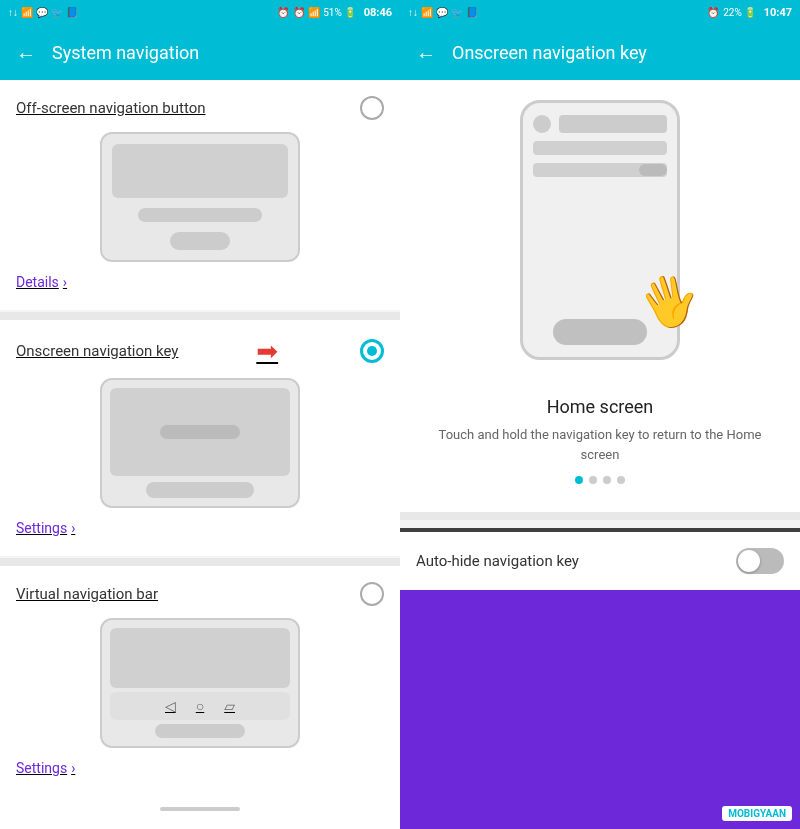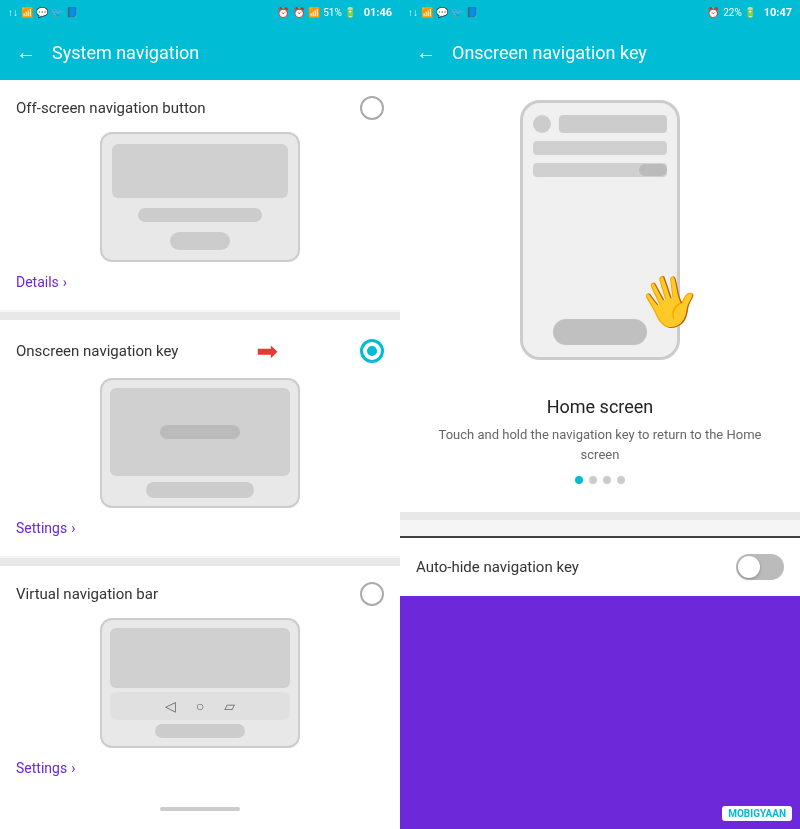--- a/index.html
+++ b/index.html
@@ -59,20 +59,21 @@
       color: white;
       font-size: 18px;
       font-weight: 400;
       text-align: right;
     }
 
     .content-area {
       flex: 1;
       overflow-y: auto;
       background: #f5f5f5;
+      text-decoration: underline;
     }
 
     .nav-option {
       background: white;
       margin-bottom: 2px;
       padding: 16px;
     }
 
     .nav-option-header {
       display: flex;
@@ -353,26 +354,26 @@
       background: #ccc;
     }
 
     .dot.active {
       background: #00bcd4;
     }
 
     
     .auto-hide-section {
       background: white;
-      border-top: 2px solid #404040;
+      border-top: 4px solid #404040;
       padding: 16px;
       display: flex;
       align-items: center;
       justify-content: space-between;
-      margin-top: 16px;
+      margin-top: 8px;
     }
 
     .auto-hide-label {
       font-size: 15px;
       color: #333;
     }
 
     
     .toggle-switch {
       width: 48px;
@@ -432,21 +433,21 @@
 
   <div class="status-bar">
     <div class="status-bar-left">
       <span>↑↓</span>
       <span>📶</span>
       <span>💬 🐦 📘</span>
     </div>
     <div class="status-bar-right">
       <span>⏰</span>
       <span style="font-size:10px;color:white">⏰ 📶 51% 🔋</span>
-      <span style="font-size:11px;font-weight:bold;color:white;margin-left:4px">01:46</span>
+      <span style="font-size:11px;font-weight:bold;color:white;margin-left:4px">08:46</span>
     </div>
   </div>
 
   <div class="top-bar">
     <span class="back-arrow">←</span>
     <span class="top-bar-title">System navigation</span>
   </div>
 
   <div class="content-area">
 

